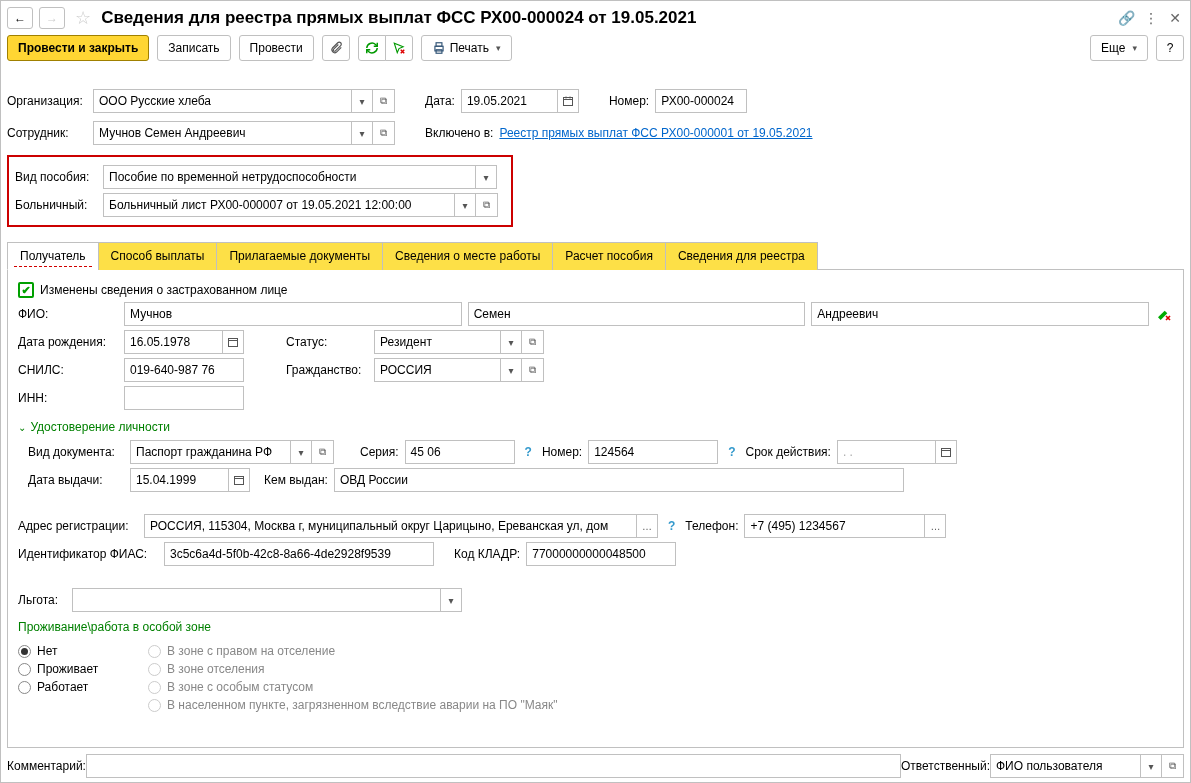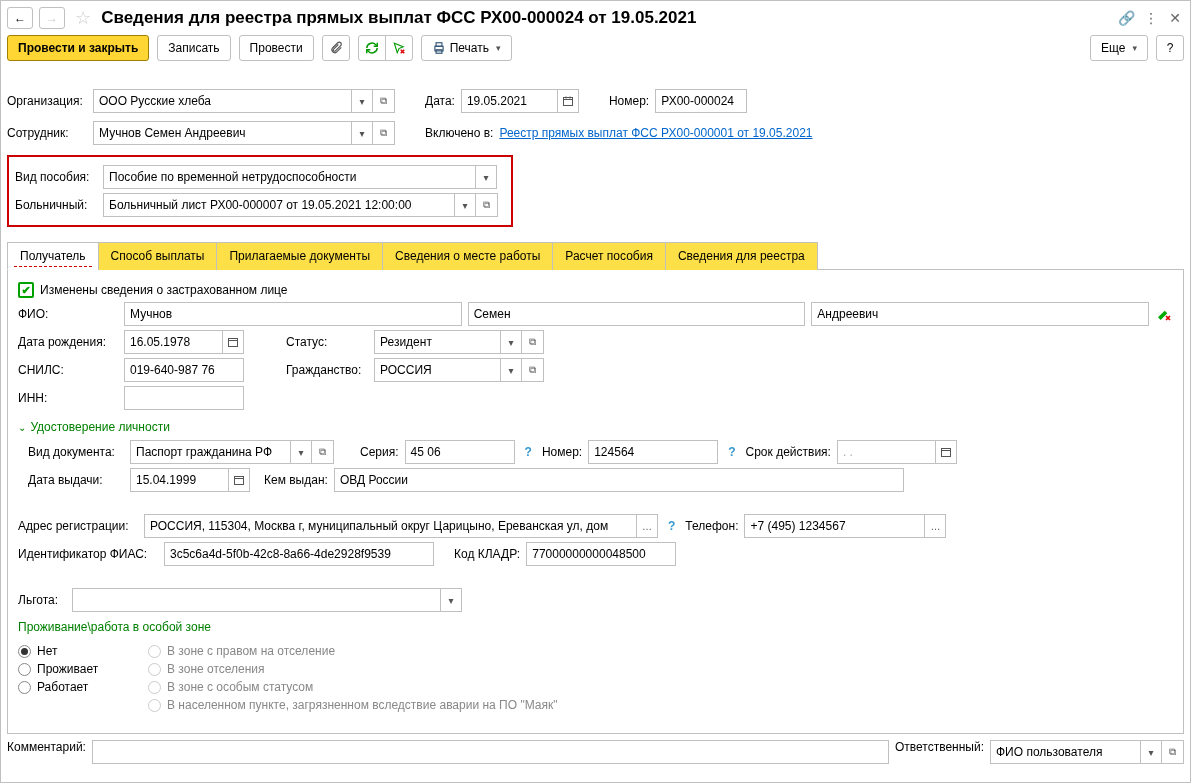--- a/index.html
+++ b/index.html
@@ -182,24 +182,23 @@
   }
   .radio.checked::after { content: ""; width: 7px; height: 7px; background: #333; border-radius: 50%; }
   .radio-label.disabled { color: var(--grey-text); }
   .help-q { color: #3399cc; font-weight: bold; cursor: pointer; margin: 0 4px; }
   .edit-ind {
     width: 18px; height: 18px; display: inline-flex; align-items:center; justify-content:center;
   }
   
   .footer-row {
     display: flex;
-    align-items: flex-start;
-    gap: 6px;
+    align-items: center;
     margin-top: 6px;
-    margin-bottom: 14px;
+    margin-bottom: 0;
   }
   svg { display: block; }
 </style>
 </head>
 <body>
 
 <div class="window">
 
   <div class="titlebar">
     <span class="nav-btn">←</span>

